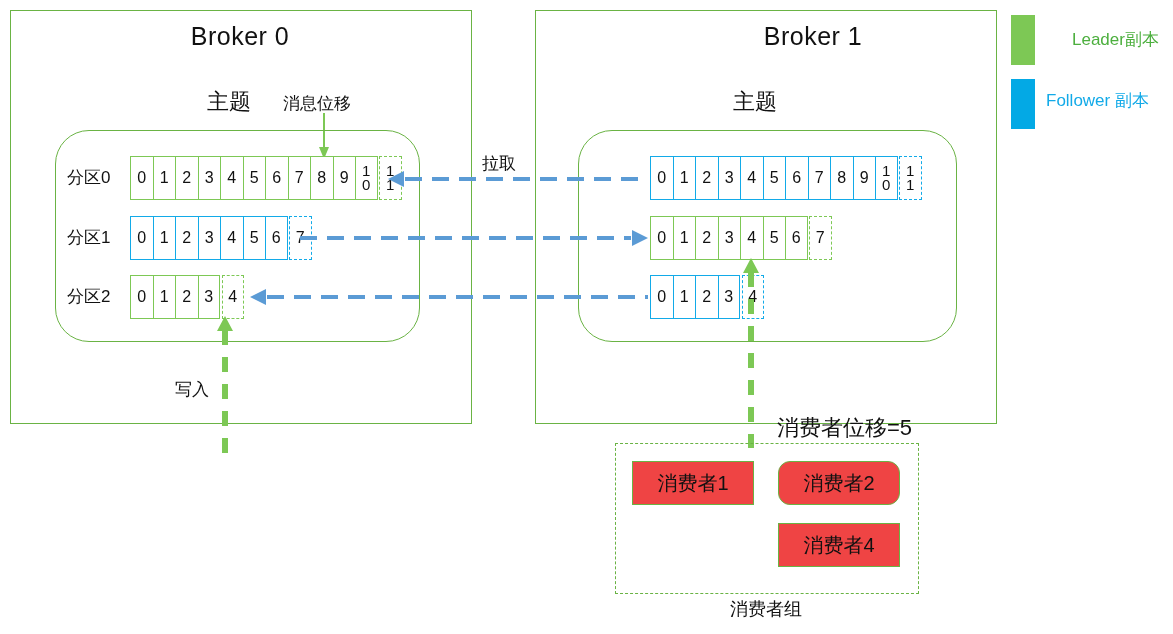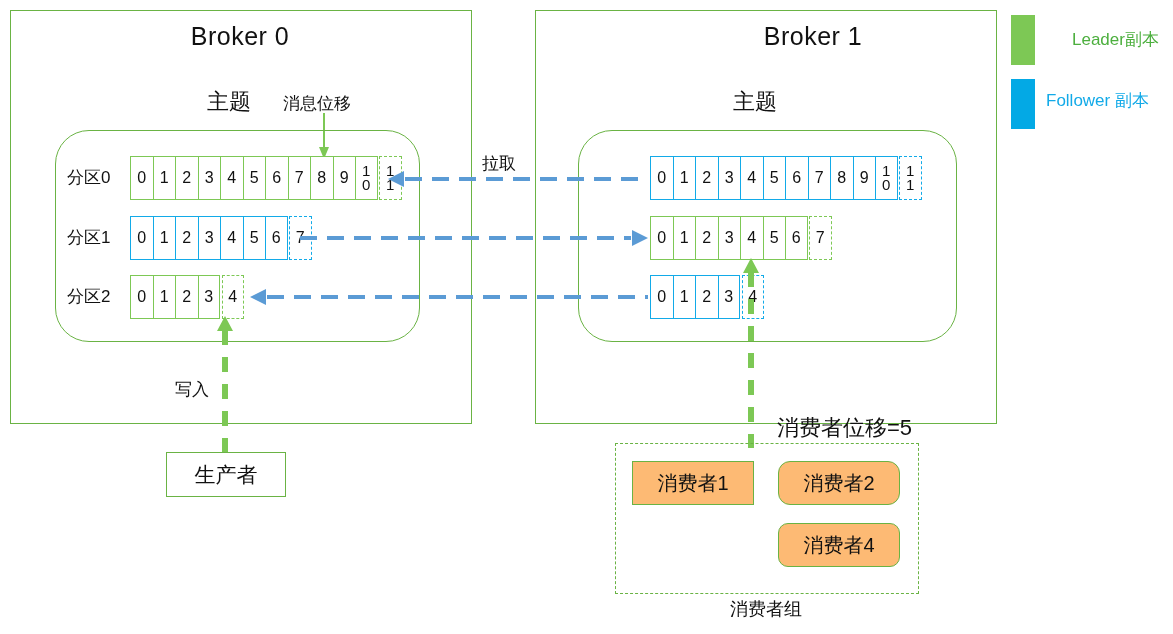--- a/index.html
+++ b/index.html
@@ -87,27 +87,27 @@
     border:1.4px solid #6AB344;display:flex;align-items:center;justify-content:center;
     font-size:21px;color:#111;background:#fff;
   }
 
   
   #cgroup-box{
     position:absolute;left:615px;top:443px;width:302px;height:149px;
     border:1.5px dashed #6AB344;background:transparent;
   }
   .consumer-box{
-    position:absolute;width:120px;height:42px;border:1.4px solid #6AB344;background:#fdba74;
+    position:absolute;width:120px;height:42px;border:1.4px solid #6AB344;background:#ef4444;
     display:flex;align-items:center;justify-content:center;font-size:20px;color:#111;
   }
   #consumer-1{left:632px;top:461px;}
   #consumer-2{left:778px;top:461px;border-radius:12px;}
   #consumer-3{left:630px;top:523px;}
-  #consumer-4{left:778px;top:523px;border-radius:10px;}
+  #consumer-4{left:778px;top:523px;}
   #cgroup-label{position:absolute;left:615px;top:597px;width:302px;text-align:center;font-size:18px;color:#111;}
 
   
   .legend-swatch{position:absolute;width:24px;height:50px;}
   #legend-swatch-leader{left:1011px;top:15px;background:#7DC855;}
   #legend-swatch-follower{left:1011px;top:79px;background:#03A9E5;}
   .legend-text{position:absolute;font-size:17px;white-space:nowrap;}
   #legend-text-leader{left:1072px;top:28px;color:#4CAF3E;}
   #legend-text-follower{left:1046px;top:89px;color:#12AAE8;}
 </style>
@@ -243,21 +243,20 @@
       </svg>
   </div>
 
   <div class="vflow" id="write-flow" style="left:219px;top:316px;height:140px;">
     <div class="vline" style="top:14px;bottom:0;"></div>
     <svg class="vhead" style="top:0;" viewBox="0 0 18 16">
         <polygon points="9,0 17,15 1,15" fill="#7DC855"></polygon>
       </svg>
   </div>
   <div id="write-label">写入</div>
-  <div id="producer-box">生产者</div>
 
   <div class="vflow" id="consume-flow" style="left:745px;top:258px;height:190px;">
     <div class="vline" style="top:14px;bottom:0;"></div>
     <svg class="vhead" style="top:0;" viewBox="0 0 18 16">
         <polygon points="9,0 17,15 1,15" fill="#7DC855"></polygon>
       </svg>
   </div>
   <div id="consumer-offset-label">消费者位移=5</div>
 
   <div id="cgroup-box"></div>

